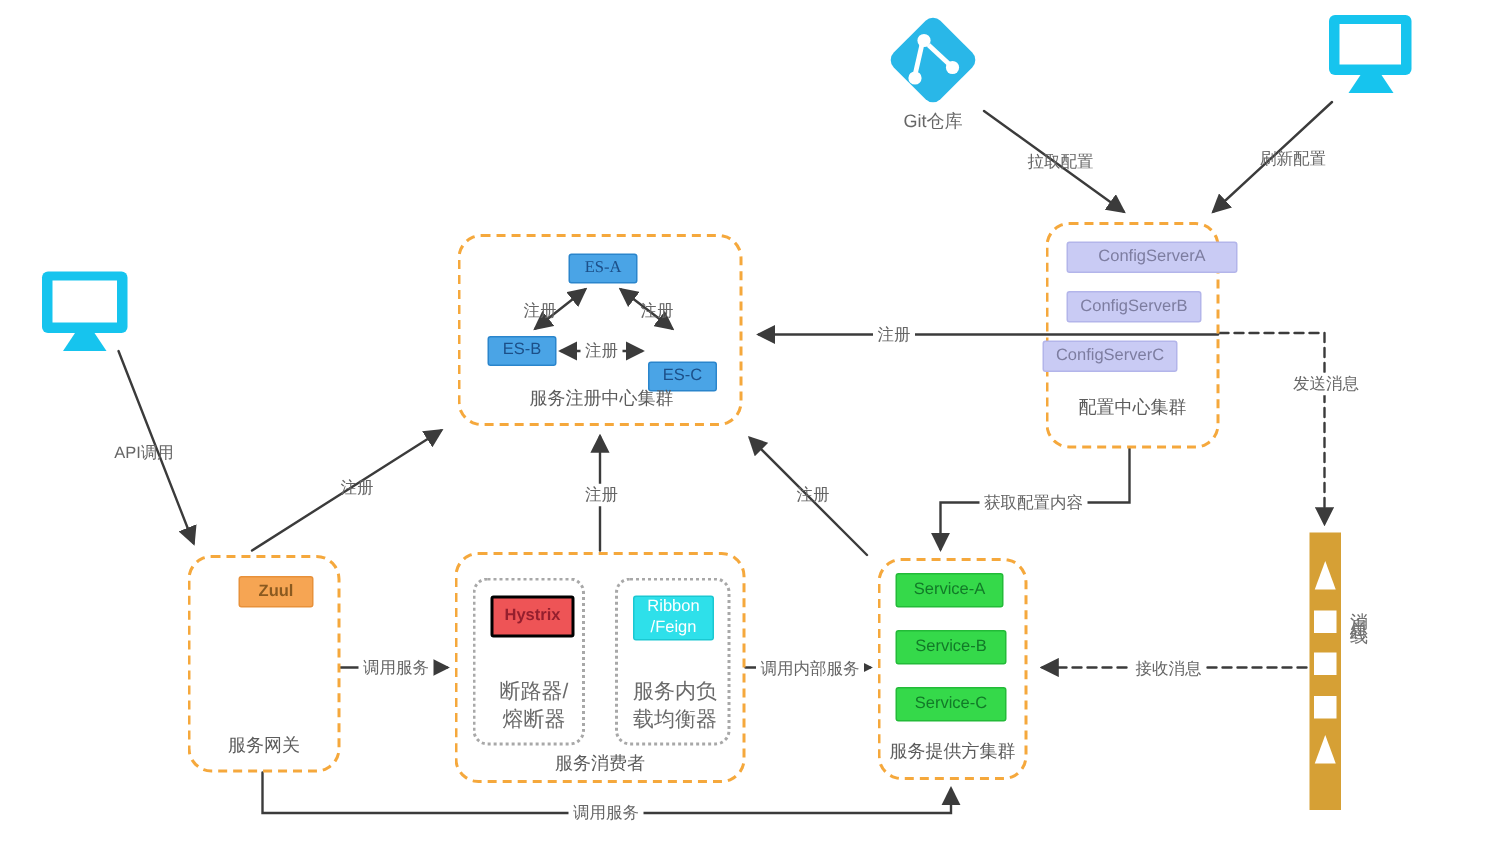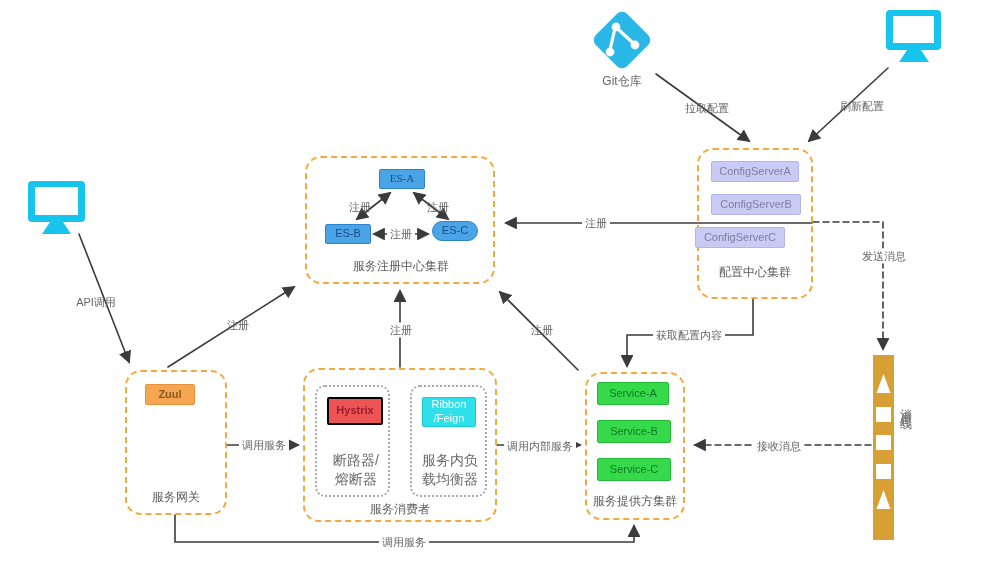--- a/index.html
+++ b/index.html
@@ -99,32 +99,32 @@
   </svg>
 
   <div class="abs group" style="left:305px;top:156px;width:190px;height:128px;"></div>
   <div class="abs group" style="left:697px;top:148px;width:116px;height:151px;"></div>
   <div class="abs group" style="left:125px;top:370px;width:102px;height:145px;"></div>
   <div class="abs group" style="left:303px;top:368px;width:194px;height:154px;"></div>
   <div class="abs group" style="left:585px;top:372px;width:100px;height:148px;"></div>
 
   <div class="abs node es" style="left:379px;top:169px;width:46px;height:20px;font-family:Liberation Serif, serif;">ES-A</div>
   <div class="abs node es" style="left:325px;top:224px;width:46px;height:20px;">ES-B</div>
-  <div class="abs node es" style="left:432px;top:221px;width:46px;height:20px;border-radius:10px;">ES-C</div>
+  <div class="abs node es" style="left:432px;top:241px;width:46px;height:20px;">ES-C</div>
   <div class="lbl" style="left:360px;top:207px;">注册</div>
   <div class="lbl" style="left:438px;top:207px;">注册</div>
   <div class="lbl bg" style="left:401px;top:234px;">注册</div>
   <div class="title" style="left:401px;top:266px;">服务注册中心集群</div>
 
-  <div class="abs node cfg" style="left:711px;top:161px;width:88px;height:21px;">ConfigServerA</div>
+  <div class="abs node cfg" style="left:711px;top:161px;width:114px;height:21px;">ConfigServerA</div>
   <div class="abs node cfg" style="left:711px;top:194px;width:90px;height:21px;">ConfigServerB</div>
   <div class="abs node cfg" style="left:695px;top:227px;width:90px;height:21px;">ConfigServerC</div>
   <div class="title" style="left:755px;top:272px;">配置中心集群</div>
 
-  <div class="abs node orange" style="left:145px;top:384px;width:50px;height:21px;font-weight:bold;">Zuul</div>
+  <div class="abs node orange" style="left:159px;top:384px;width:50px;height:21px;font-weight:bold;">Zuul</div>
   <div class="title" style="left:176px;top:497px;">服务网关</div>
 
   <div class="abs subgroup" style="left:315px;top:385px;width:75px;height:112px;"></div>
   <div class="abs subgroup" style="left:410px;top:385px;width:77px;height:112px;"></div>
   <div class="abs node red" style="left:327px;top:397px;width:56px;height:28px;">Hystrix</div>
   <div class="desc" style="left:356px;top:470px;width:58px;">断路器/熔断器</div>
   <div class="abs node cyan" style="left:422px;top:397px;width:54px;height:30px;flex-direction:column;">
     <span>Ribbon</span>
     <span>/Feign</span>
   </div>

